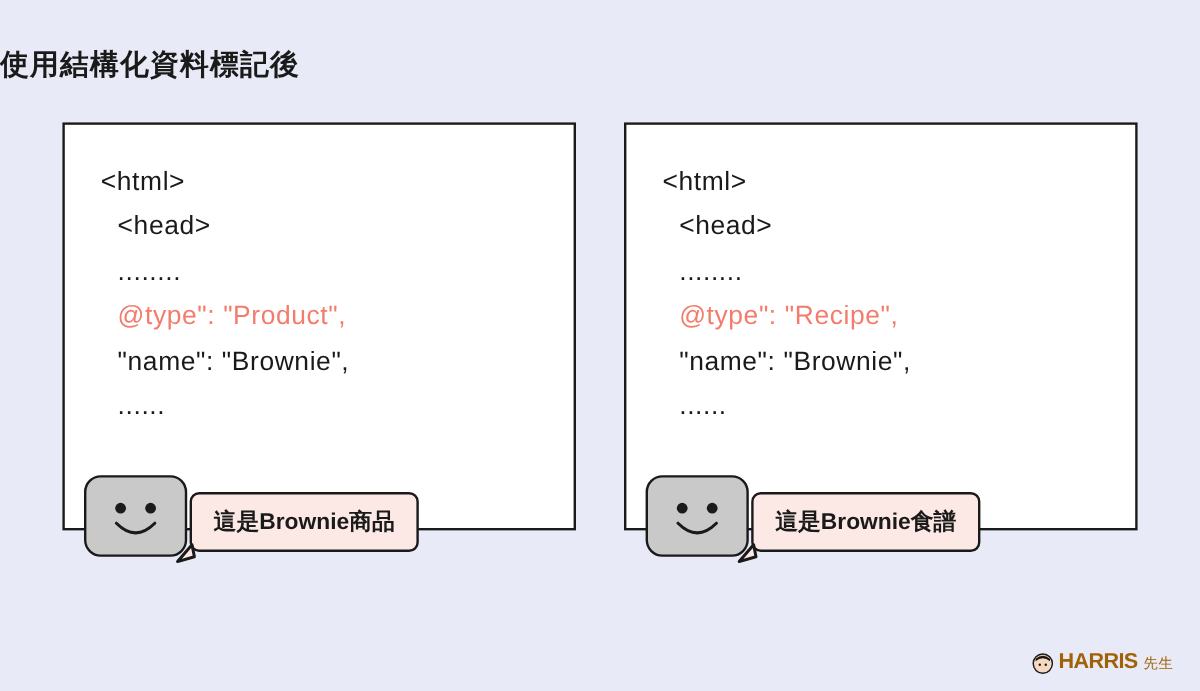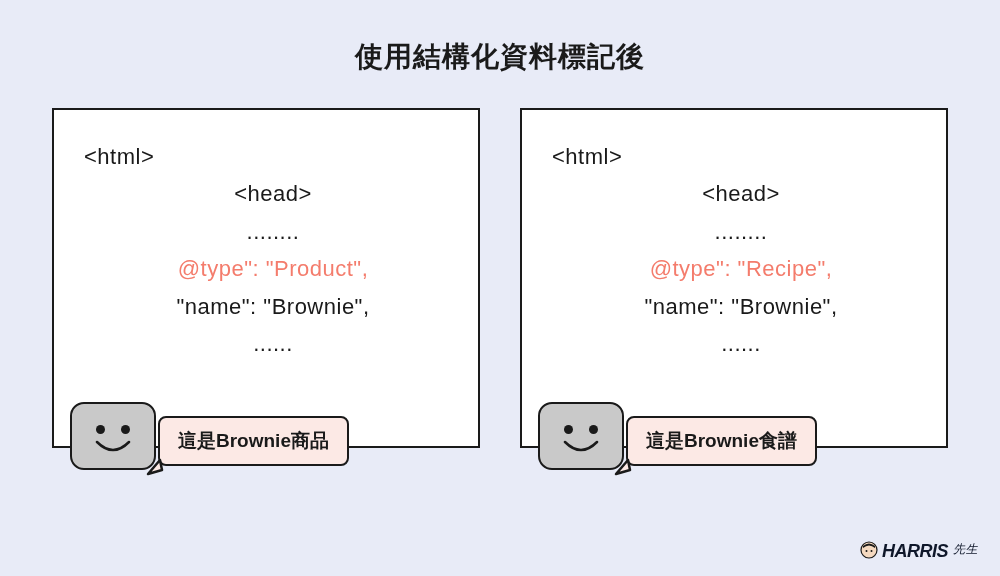--- a/index.html
+++ b/index.html
@@ -5,22 +5,22 @@
     * { margin: 0; padding: 0; box-sizing: border-box; }
     body {
       width: 1000px;
       height: 576px;
       background: #e8ebf7;
       font-family: -apple-system, "PingFang TC", "Microsoft JhengHei", sans-serif;
       position: relative;
       overflow: hidden;
     }
     .title {
-      text-align: center;
-      font-size: 28px;
+      text-align: left;
+      font-size: 24px;
       font-weight: 700;
       color: #1a1a1a;
       padding-top: 38px;
       letter-spacing: 1px;
     }
     .boxes {
       display: flex;
       justify-content: center;
       gap: 40px;
       margin-top: 32px;
@@ -39,21 +39,21 @@
     }
     .code-line {
       font-family: "Helvetica Neue", Arial, sans-serif;
       font-size: 22px;
       font-weight: 500;
       color: #1a1a1a;
       line-height: 1.7;
       letter-spacing: 0.5px;
       white-space: nowrap;
     }
-    .indent1 { padding-left: 14px; text-align: center; }
+    .indent1 { padding-left: 14px; }
     .highlight { color: #f47c6c; }
     .bot-row {
       position: absolute;
       left: 18px;
       bottom: -22px;
       display: flex;
       align-items: flex-end;
       gap: 2px;
     }
     .bot {
@@ -99,26 +99,25 @@
       left: -14px;
       bottom: -14px;
       z-index: 1;
     }
     .brand {
       position: absolute;
       right: 22px;
       bottom: 14px;
       font-size: 18px;
       font-weight: 700;
-      color: #0f172a;
+      color: #a16207;
       display: flex;
-      align-items: flex-start;
+      align-items: flex-end;
       gap: 4px;
       letter-spacing: 0.5px;
-      font-style: italic;
     }
     .brand .icon {
       width: 18px;
       height: 18px;
       position: relative;
       display: inline-block;
     }
     .brand .logo-text {
       font-family: Arial, sans-serif;
       font-weight: 900;

